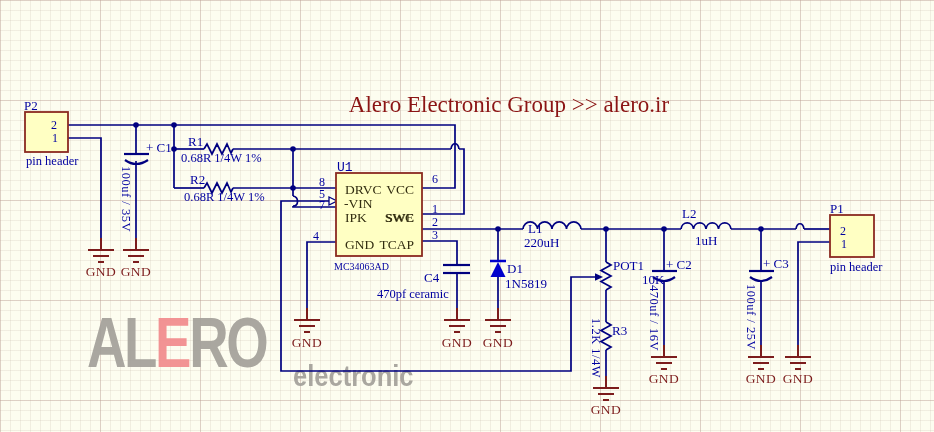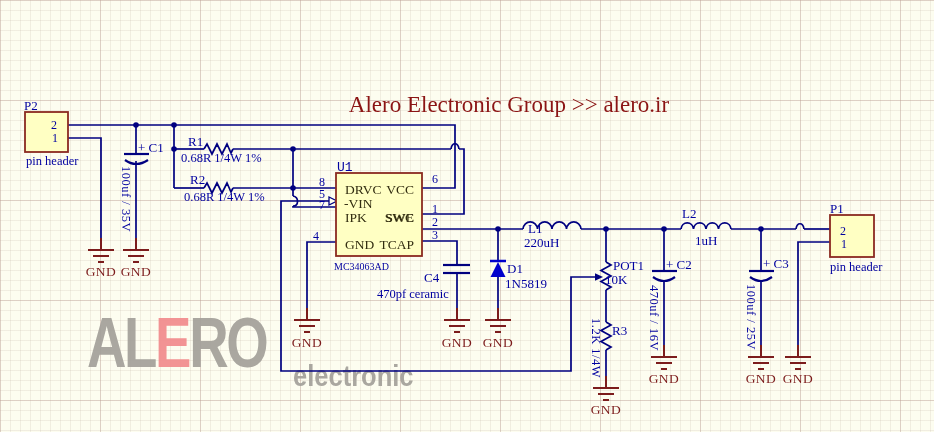--- a/index.html
+++ b/index.html
@@ -153,21 +153,21 @@
     </g>
   </svg>
 
   <div id="subtitle" class="txt">Alero Electronic Group &gt;&gt; alero.ir</div>
 
   <div class="lbl txt" style="left:24px;top:99px;">P2</div>
   <div class="lbl txt pin-num" style="left:51px;top:119px;">2</div>
   <div class="lbl txt pin-num" style="left:52px;top:132px;">1</div>
   <div class="lbl txt val" style="left:26px;top:155px;">pin header</div>
 
-  <div class="lbl txt" style="left:138px;top:141px;">+ C1</div>
+  <div class="lbl txt" style="left:146px;top:141px;">+ C1</div>
   <div class="lbl txt val vert" style="left:119px;top:166px;height:70px;">100uf / 35V</div>
 
   <div class="lbl txt" style="left:188px;top:135px;">R1</div>
   <div class="lbl txt val" style="left:181px;top:152px;">0.68R 1/4W 1%</div>
   <div class="lbl txt" style="left:190px;top:173px;">R2</div>
   <div class="lbl txt val" style="left:184px;top:191px;">0.68R 1/4W 1%</div>
 
   <div class="lbl txt" style="left:337px;top:161px;font-family:Liberation Mono, monospace;">U1</div>
   <div class="icrow" style="top:183px;">
     <span>DRVC</span>
@@ -204,21 +204,21 @@
 
   <div class="lbl txt" style="left:507px;top:262px;">D1</div>
   <div class="lbl txt" style="left:505px;top:277px;">1N5819</div>
 
   <div class="lbl txt" style="left:528px;top:207px;margin-top:15px;">L1</div>
   <div class="lbl txt" style="left:524px;top:236px;">220uH</div>
   <div class="lbl txt" style="left:682px;top:207px;">L2</div>
   <div class="lbl txt" style="left:695px;top:234px;">1uH</div>
 
   <div class="lbl txt" style="left:613px;top:259px;">POT1</div>
-  <div class="lbl txt" style="left:605px;top:273px;">10K</div>
+  <div class="lbl txt" style="left:642px;top:273px;">10K</div>
   <div class="lbl txt" style="left:612px;top:324px;">R3</div>
   <div class="lbl txt val vert" style="left:589px;top:318px;height:68px;">1.2K 1/4W</div>
 
   <div class="lbl txt" style="left:666px;top:258px;">+ C2</div>
   <div class="lbl txt val vert" style="left:647px;top:285px;height:62px;">470uf / 16V</div>
   <div class="lbl txt" style="left:763px;top:257px;">+ C3</div>
   <div class="lbl txt val vert" style="left:744px;top:284px;height:62px;">100uf / 25V</div>
 
   <div class="lbl txt" style="left:830px;top:202px;">P1</div>
   <div class="lbl txt pin-num" style="left:840px;top:225px;">2</div>

